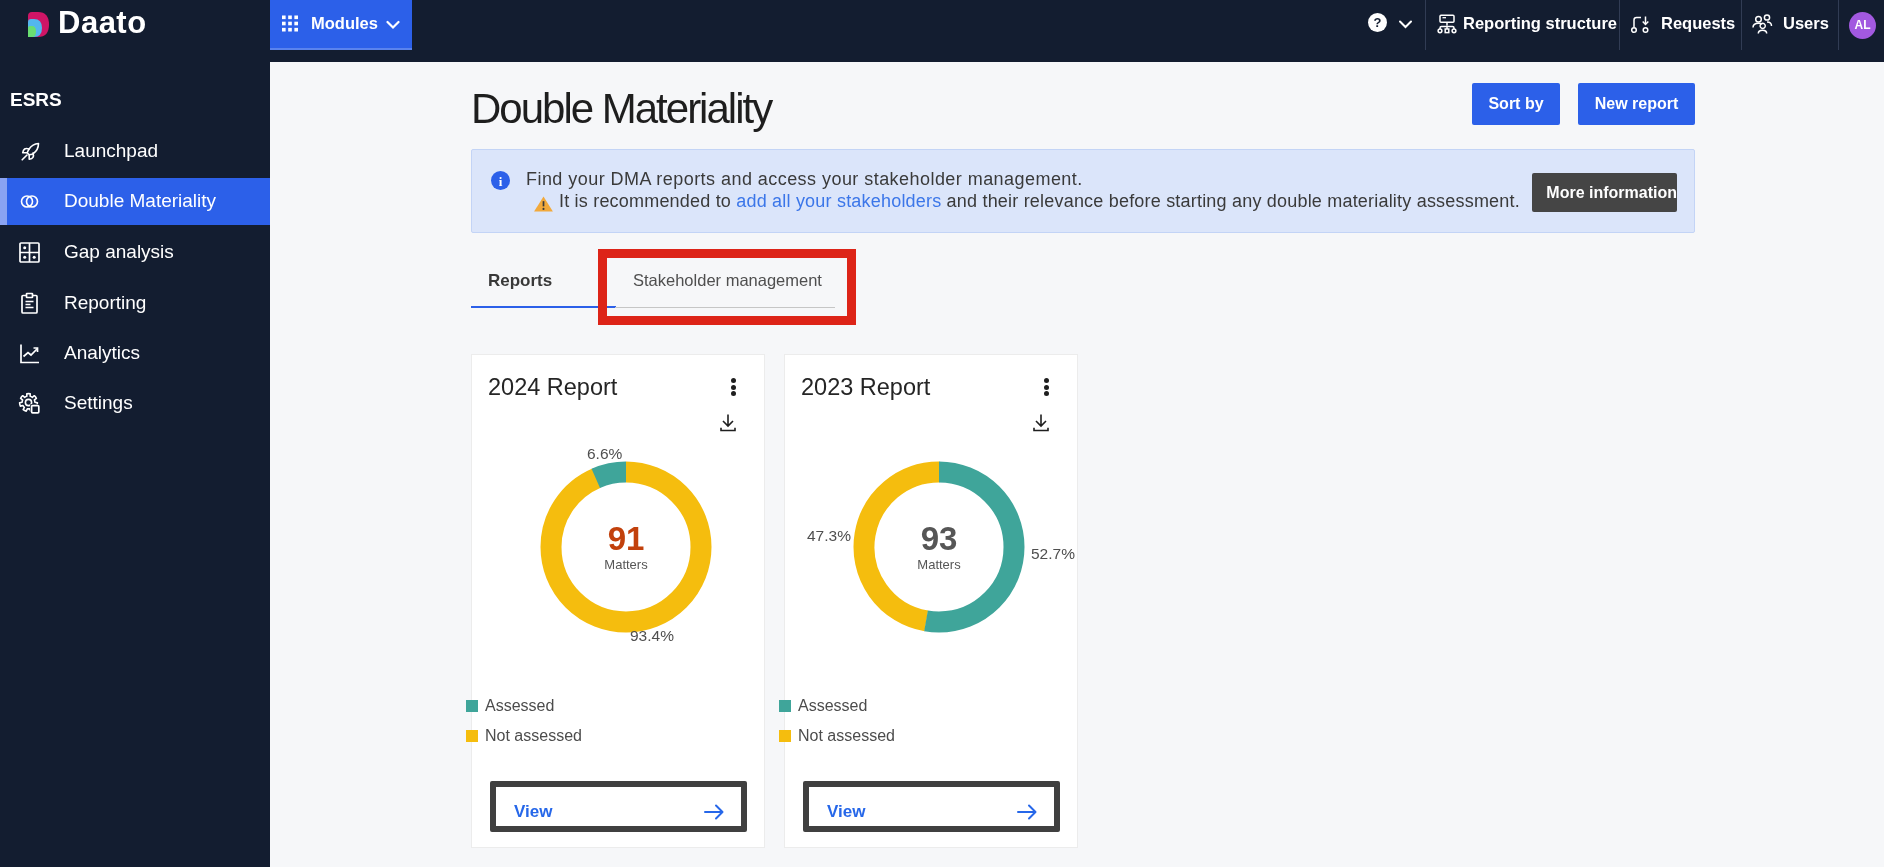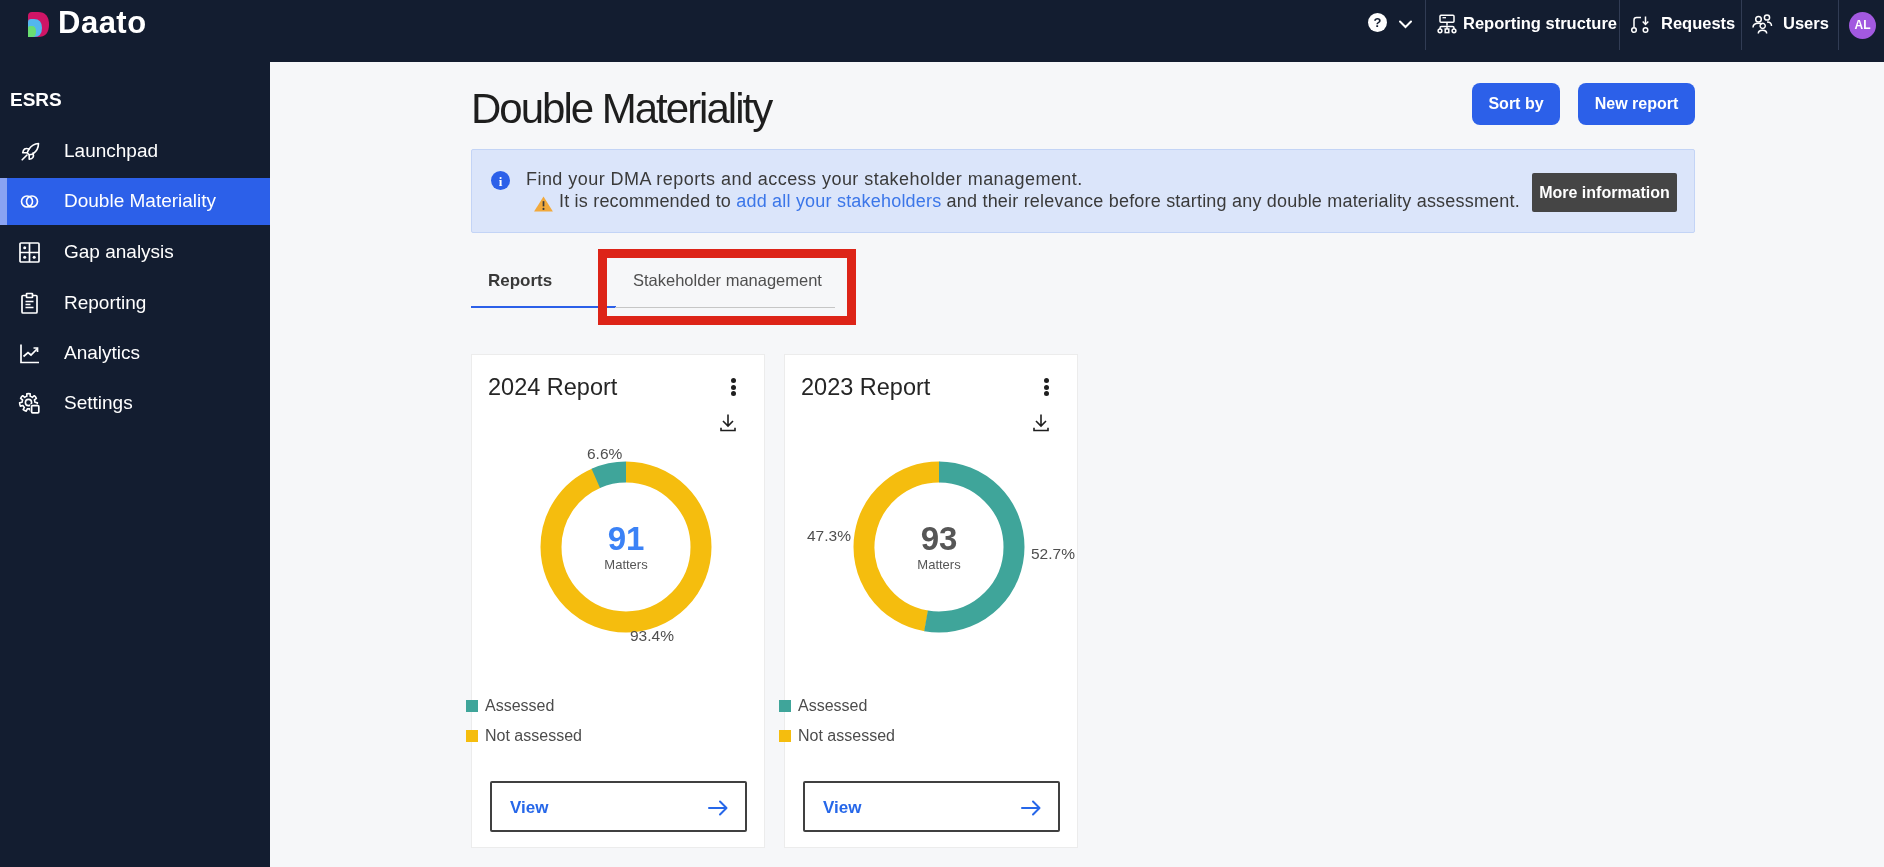--- a/index.html
+++ b/index.html
@@ -25,63 +25,82 @@
   .mi .ic { position:absolute; left:18px; top:12px; }
   .mi .tx { position:absolute; left:64px; top:12px; font-size:19px; }
   .mi.sel { background:#2c60e9; }
   .mi.sel::before { content:""; position:absolute; left:0; top:0; width:7px; height:47px; background:#8aa3f2; }
   .mi.sel .ic, .mi.sel .tx { margin-left:0; }
   
   #main { position:absolute; left:270px; top:50px; width:1614px; height:817px; background:#f6f7f9; }
   #main .topshadow { position:absolute; left:0; top:0; width:1614px; height:7px; background:linear-gradient(#e2e3e5,#f6f7f9); }
   #content { position:absolute; left:201px; top:0; width:1224px; }
   h1 { position:absolute; left:0px; top:35px; font-size:42px; font-weight:400; color:#1e1e1e; letter-spacing:-2px; }
-  .bluebtn { position:absolute; top:33px; height:42px; background:#2c60e9; color:#fff; font-size:16px; font-weight:bold; text-align:center; line-height:42px; border-radius:8px; }
+  .bluebtn { position:absolute; top:33px; height:42px; background:#2c60e9; color:#fff; font-size:16px; font-weight:bold; text-align:center; line-height:42px; border-radius:2px; }
   #sortby { left:1001px; width:88px; }
   #newreport { left:1107px; width:117px; }
   
   #banner { position:absolute; left:0; top:99px; width:1224px; height:84px; background:#dbe5fa; border:1px solid #c3d4f6; border-radius:2px; }
   #banner .l1 { position:absolute; left:54px; top:19px; font-size:18px; letter-spacing:0.45px; color:#3a3a3a; }
   #banner .l2 { position:absolute; left:87px; top:41px; font-size:18px; letter-spacing:0.2px; color:#3a3a3a; }
   #banner a { color:#3b76e9; text-decoration:none; }
-  #moreinfo { position:absolute; left:1060px; top:23px; width:145px; height:39px; background:#454545; color:#fff; font-size:16px; font-weight:bold; text-align:center; line-height:39px; border-radius:2px; }
+  #moreinfo { position:absolute; left:1060px; top:23px; width:145px; height:39px; background:#454545; color:#fff; font-size:16px; font-weight:bold; text-align:right; line-height:39px; border-radius:2px; }
   
   #tabs { position:absolute; left:0; top:199px; width:1224px; height:60px; }
   .tab1 { position:absolute; left:17px; top:21.5px; font-size:17px; font-weight:bold; color:#393939; }
   .tab2 { position:absolute; left:162px; top:21.5px; font-size:16.5px; color:#4f4f4f; }
   .u1 { position:absolute; left:0; top:56.5px; width:144.5px; height:2.5px; background:#2c60e9; }
   .u2 { position:absolute; left:144px; top:58px; width:220px; height:1px; background:#c6c6c6; }
   #redbox { position:absolute; left:127px; top:199px; width:258px; height:76px; border:9px solid #dd2418; z-index:30; }
   
   .card { position:absolute; top:304px; width:294px; height:494px; background:#fff; border:1px solid #ececec; }
   #card1 { left:0px; }
   #card2 { left:313px; }
   .card .title { position:absolute; left:16px; top:19px; font-size:23.5px; color:#252525; }
   .kebab { position:absolute; left:258.5px; top:23px; width:5px; }
   .kebab i { display:block; width:5px; height:5px; border-radius:50%; background:#1f1f1f; margin-bottom:1.7px; }
   .dl { position:absolute; left:248px; top:59px; }
   .legend { position:absolute; left:-6px; top:336px; width:294px; text-align:left; font-size:16px; color:#4c4c4c; }
   .legend .row { height:30px; line-height:30px; }
   .legend i { display:inline-block; width:12px; height:12px; margin-right:7px; vertical-align:-1px; }
-  .viewbtn { position:absolute; left:18px; top:426px; width:257px; height:51px; border:2px solid #404040; border-radius:2px; }
+  .viewbtn { position:absolute; left:18px; top:426px; width:257px; height:51px; border:6px solid #404040; border-radius:2px; }
   .viewbtn .v { position:absolute; left:18px; top:15px; color:#2667e9; font-size:17px; font-weight:bold; }
   .viewbtn svg { position:absolute; right:16px; top:14px; }
   .donutlbl { position:absolute; font-size:15.5px; color:#4f4f4f; }
   .center91 { position:absolute; text-align:center; width:294px; }
 </style>
 </head>
 <body>
 
 <div id="nav">
   <svg class="logo" viewBox="0 0 21 25">
     <path d="M0 4 Q0 0 4 0 L10 0 Q21 0 21 12.5 Q21 25 10 25 L0 25 Z" fill="#cf1566"></path>
     <path d="M0 10 Q0 7 3 7 L6 7 Q14 7 14 16 Q14 25 6 25 L0 25 Z" fill="#53b7ee"></path>
     <path d="M0 16 Q0 14 2 14 L4 14 Q8 14 8 19.5 Q8 25 4 25 L0 25 Z" fill="#6ade71"></path>
   </svg>
   <div class="brand">Daato</div>
+  <div id="modbtn">
+    <svg class="grid" width="16" height="17" viewBox="0 0 22 22">
+      <g fill="#fff">
+        <rect x="0" y="0" width="5" height="5"></rect>
+          <rect x="8.5" y="0" width="5" height="5"></rect>
+          <rect x="17" y="0" width="5" height="5"></rect>
+        <rect x="0" y="8.5" width="5" height="5"></rect>
+          <rect x="8.5" y="8.5" width="5" height="5"></rect>
+          <rect x="17" y="8.5" width="5" height="5"></rect>
+        <rect x="0" y="17" width="5" height="5"></rect>
+          <rect x="8.5" y="17" width="5" height="5"></rect>
+          <rect x="17" y="17" width="5" height="5"></rect>
+      </g>
+    </svg>
+    <div class="txt">Modules</div>
+    <svg class="chev" width="14" height="10" viewBox="0 0 14 10">
+        <path d="M1.5 2 L7 7.5 L12.5 2" fill="none" stroke="#fff" stroke-width="2.2" stroke-linecap="round"></path>
+      </svg>
+  </div>
   <svg class="navicon" style="left:1368px;top:13px" width="19" height="19" viewBox="0 0 19 19">
     <circle cx="9.5" cy="9.5" r="9.5" fill="#fff"></circle>
     <text x="9.5" y="14" text-anchor="middle" font-size="13" font-weight="bold" fill="#131d30" font-family="Liberation Sans">?</text>
   </svg>
   <svg class="navicon" style="left:1399px;top:20px" width="13" height="9" viewBox="0 0 13 9">
       <path d="M1 1.5 L6.5 7 L12 1.5" fill="none" stroke="#fff" stroke-width="2" stroke-linecap="round"></path>
     </svg>
   <div class="sep" style="left:1425px"></div>
   <svg class="navicon" style="left:1437px;top:14px" width="20" height="20" viewBox="0 0 20 20" fill="none" stroke="#fff" stroke-width="1.5">
     <rect x="3" y="1.2" width="14" height="7" rx="1"></rect>
@@ -208,21 +227,21 @@
       <svg class="dl" width="16" height="18" viewBox="0 0 16 18" fill="none" stroke="#1f1f1f" stroke-width="1.6">
         <path d="M8 0.5 v10.5 M3 7 l5 5 L13 7 M1 13.8 v2.7 h14 v-2.7"></path>
       </svg>
       <div class="donutlbl" style="left:115px;top:90px">6.6%</div>
       <svg style="position:absolute;left:68px;top:106px" width="172" height="172" viewBox="0 0 172 172">
         <g transform="translate(86,86)">
           <circle r="75" fill="none" stroke="#f5bd0e" stroke-width="21" stroke-dasharray="440.2 471.24" transform="rotate(-90)"></circle>
           <circle r="75" fill="none" stroke="#3fa59a" stroke-width="21" stroke-dasharray="31.1 471.24" transform="rotate(246.24)"></circle>
         </g>
       </svg>
-      <div class="center91" style="top:165px;left:7px;font-size:33px;font-weight:bold;color:#3b82f6">91</div>
+      <div class="center91" style="top:165px;left:7px;font-size:33px;font-weight:bold;color:#c2410c">91</div>
       <div class="center91" style="top:202px;left:7px;font-size:13px;color:#565656">Matters</div>
       <div class="donutlbl" style="left:158px;top:272px">93.4%</div>
       <div class="legend">
         <div class="row"><i style="background:#3fa59a"></i>Assessed</div>
         <div class="row"><i style="background:#f5bd0e"></i>Not assessed</div>
       </div>
       <div class="viewbtn">
         <div class="v">View</div>
         <svg width="22" height="22" viewBox="0 0 22 22" fill="none" stroke="#2667e9" stroke-width="2">
           <path d="M2 11 h17 M13 4.5 L19.5 11 L13 17.5" stroke-linecap="round" stroke-linejoin="round"></path>

